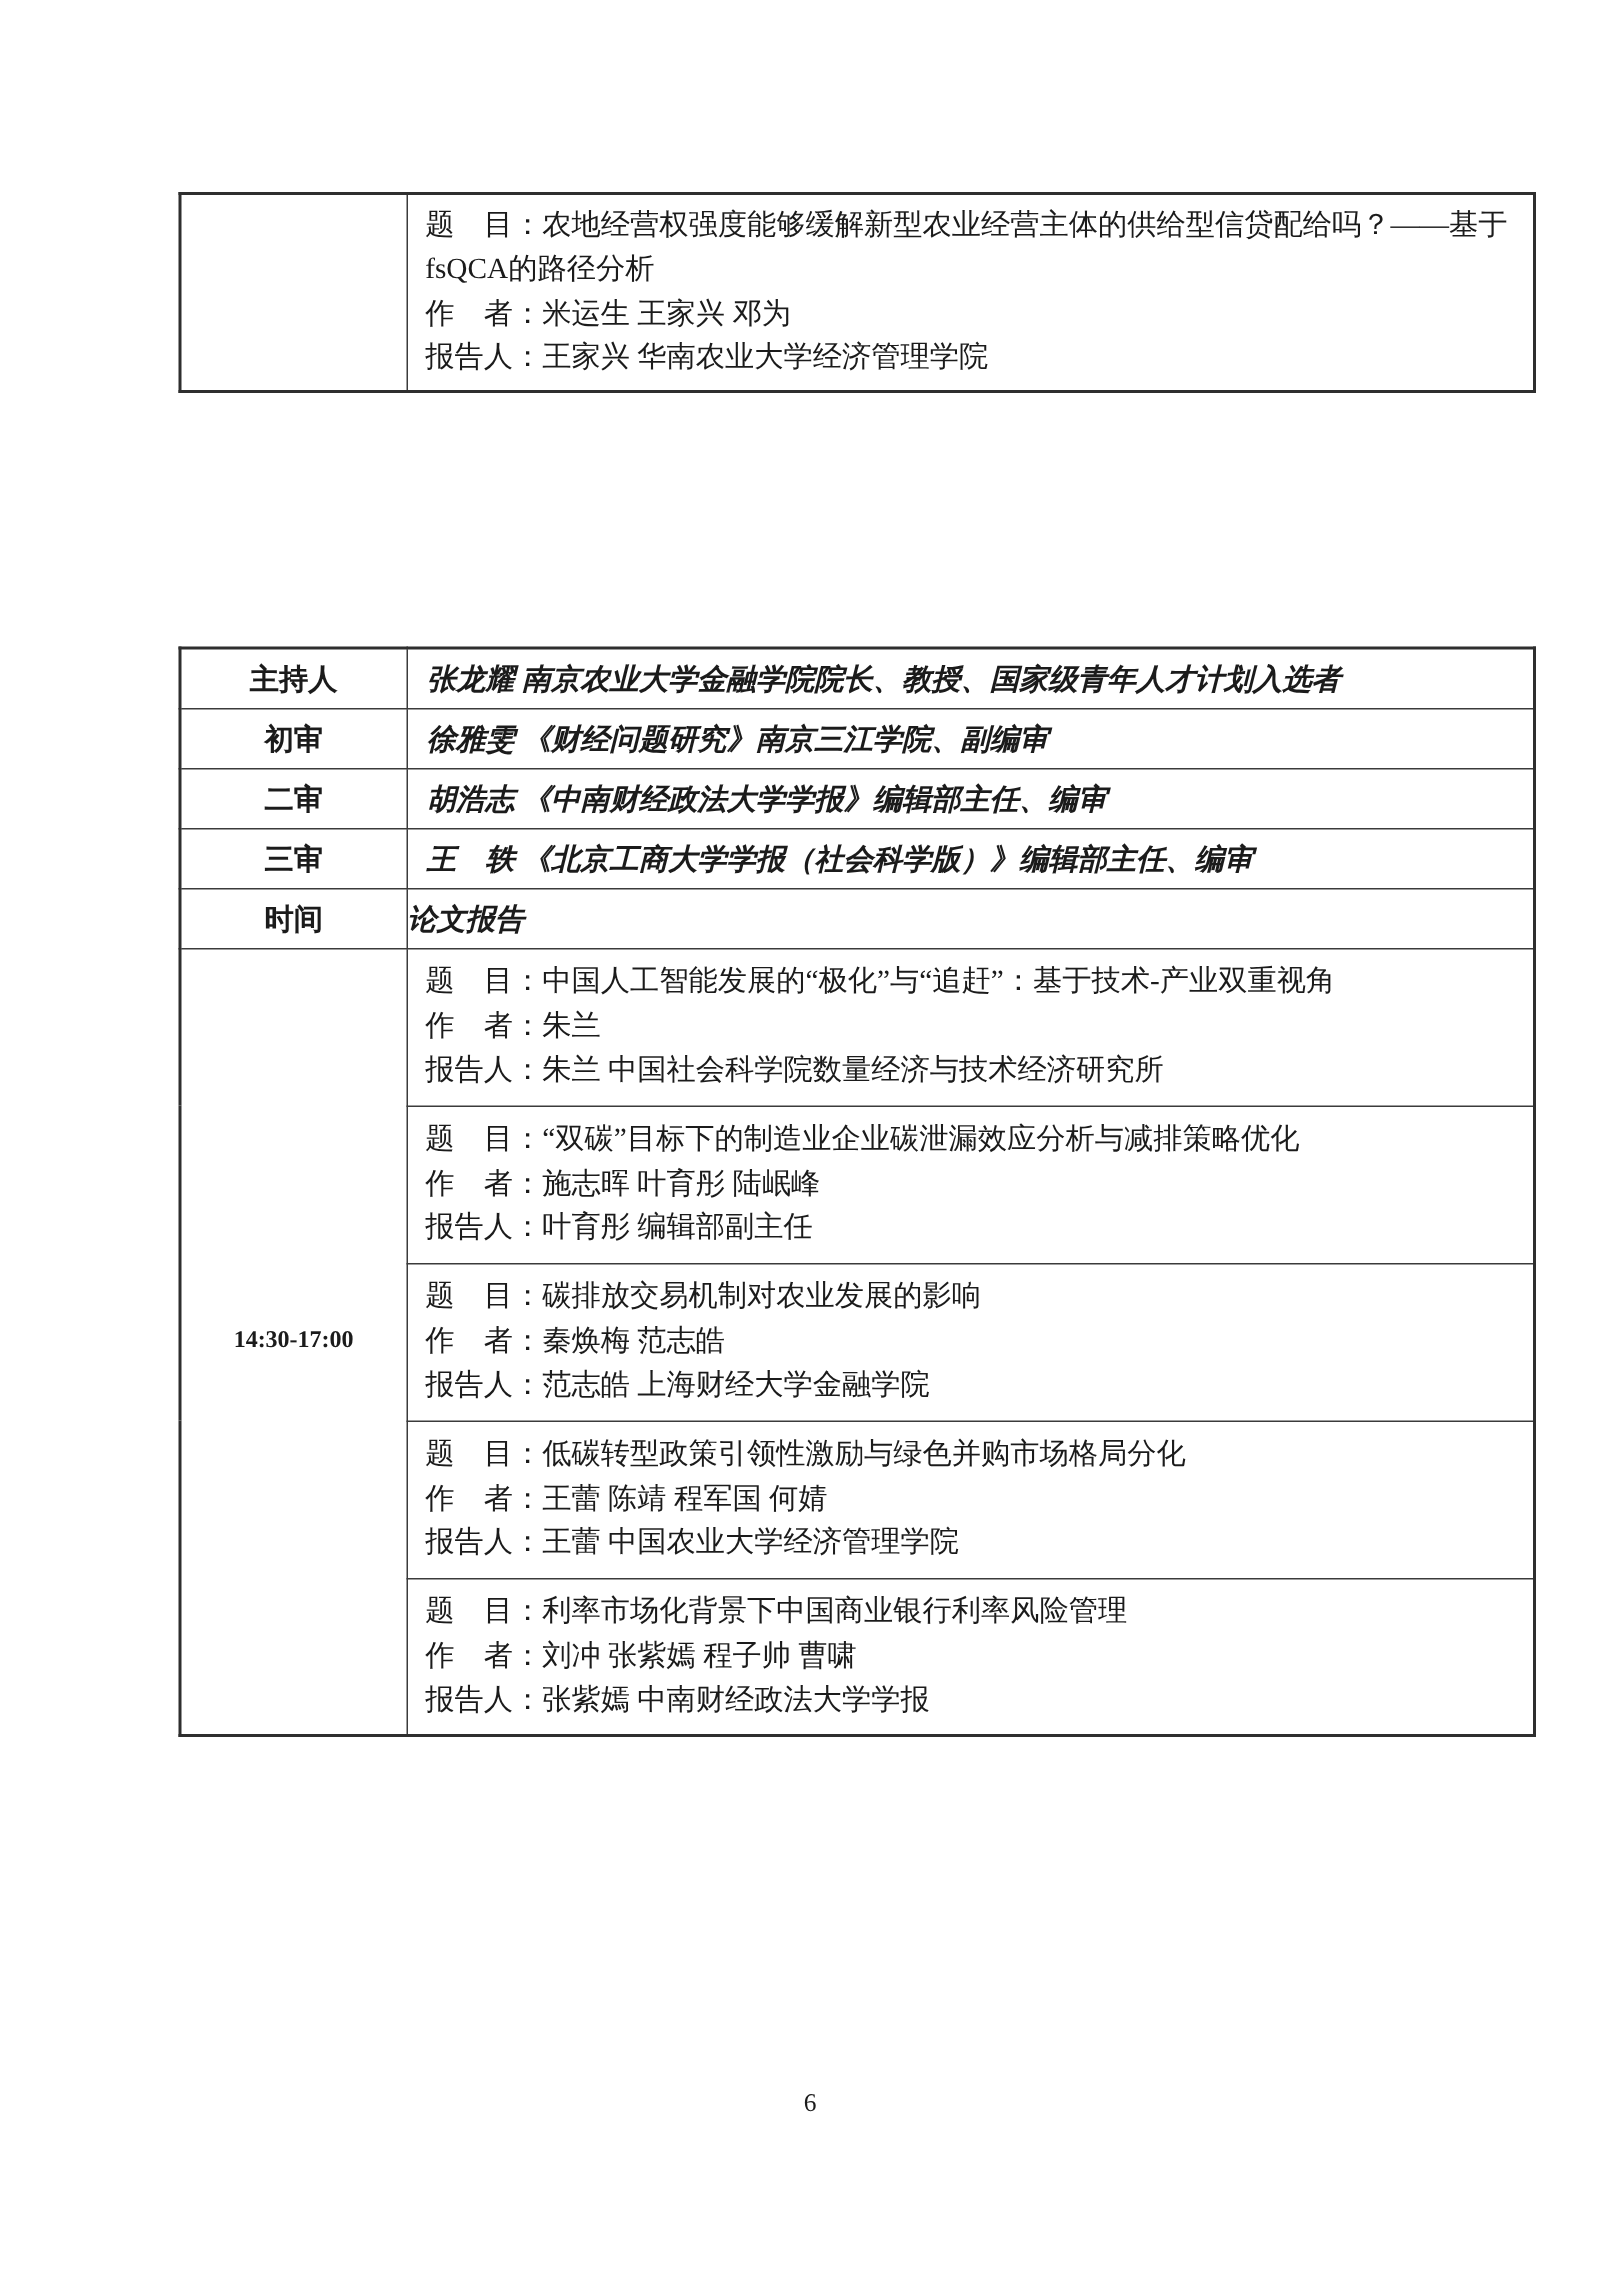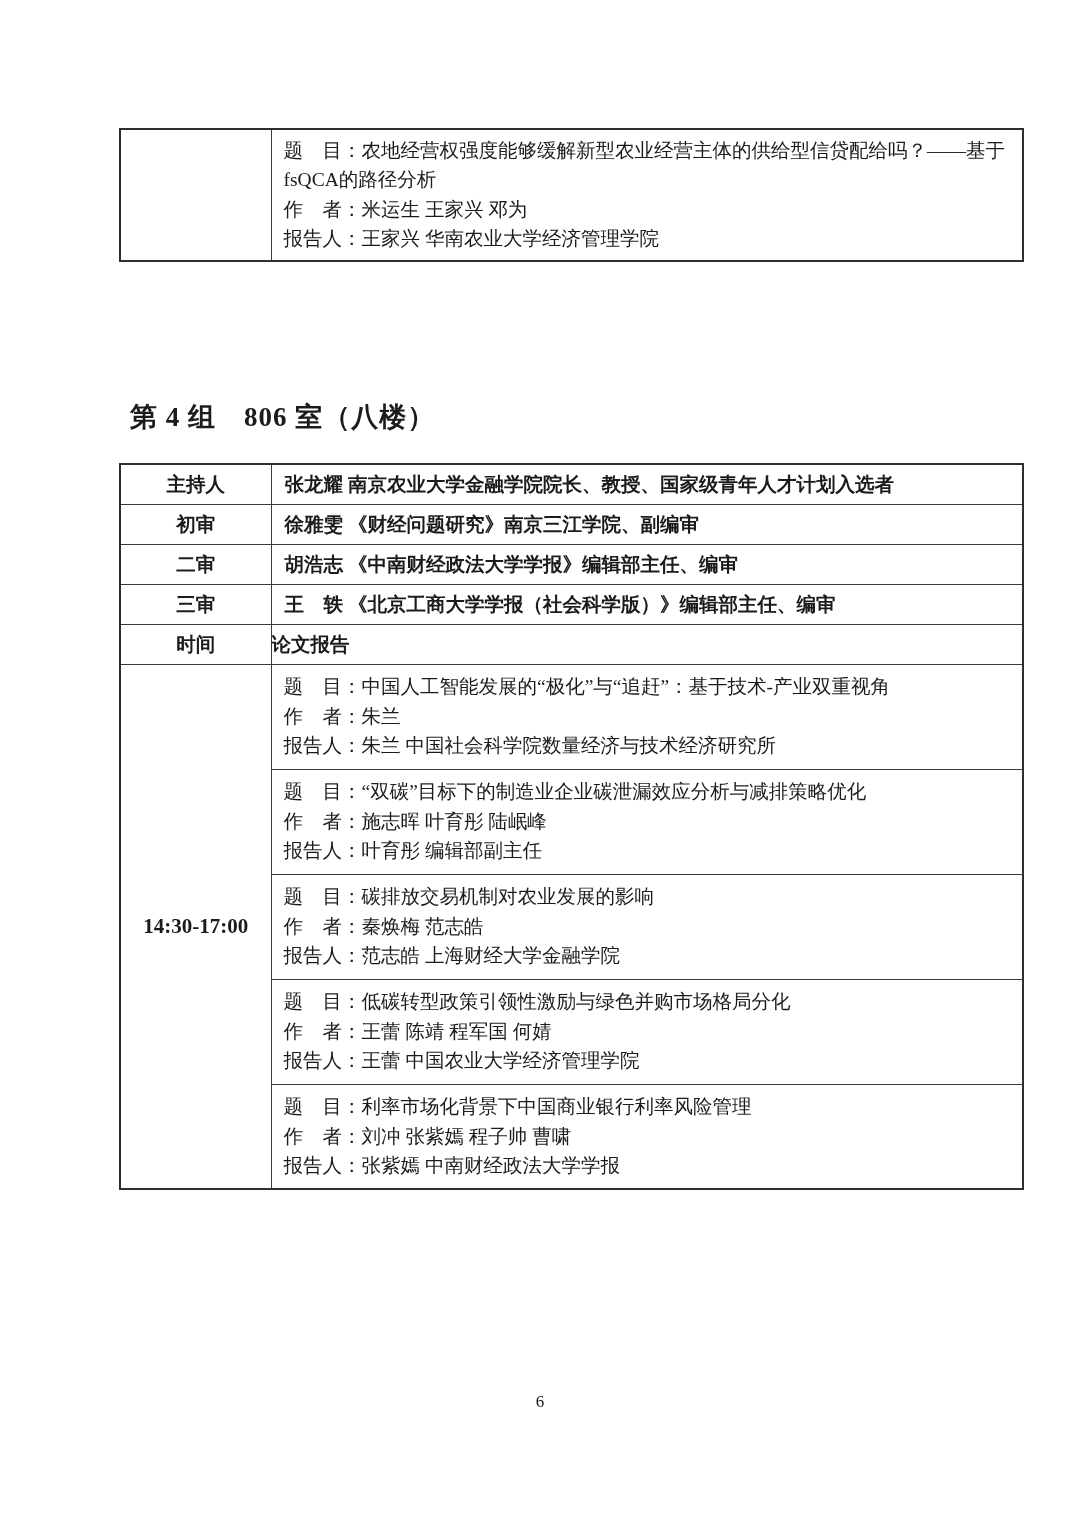--- a/index.html
+++ b/index.html
@@ -45,41 +45,42 @@
   .group-heading {
     position: absolute;
     left: 130px;
     top: 399px;
     font-size: 27px;
     font-weight: bold;
     letter-spacing: 1px;
   }
 
   
-  table.main { top: 463px; }
+  table.main { top: 431px; }
   tr.info-row { height: 40px; }
   tr.paper-row5 { height: 105px; }
   td.label-cell {
     text-align: center;
     font-weight: bold;
     font-size: 19.5px;
   }
   td.value-cell {
     padding-left: 13px;
     font-weight: bold;
     font-size: 19.5px;
+    font-style: italic;
   }
   td.value-cell.center {
     text-align: left;
     padding-left: 0;
   }
   td.time-cell {
     text-align: center;
     font-weight: bold;
-    font-size: 21px;
+    font-size: 16px;
     font-family: "Liberation Serif", "DejaVu Serif", serif;
   }
 
   
   .page-number {
     position: absolute;
     top: 1392px;
     left: 0;
     width: 100%;
     text-align: center;
@@ -101,21 +102,20 @@
         <td class="empty-cell"></td>
         <td class="paper-cell">
           <div class="line">题　目：农地经营权强度能够缓解新型农业经营主体的供给型信贷配给吗？——基于fsQCA的路径分析</div>
           <div class="line">作　者：米运生 王家兴 邓为</div>
           <div class="line">报告人：王家兴 华南农业大学经济管理学院</div>
         </td>
       </tr>
     </tbody>
   </table>
 
-  <div class="group-heading">第 4 组　806 室（八楼）</div>
 
   <table class="doc-table main">
     <colgroup>
         <col class="c1">
         <col class="c2">
       </colgroup>
     <tbody>
       <tr class="info-row">
         <td class="label-cell">主持人</td>
         <td class="value-cell">张龙耀 南京农业大学金融学院院长、教授、国家级青年人才计划入选者</td>

